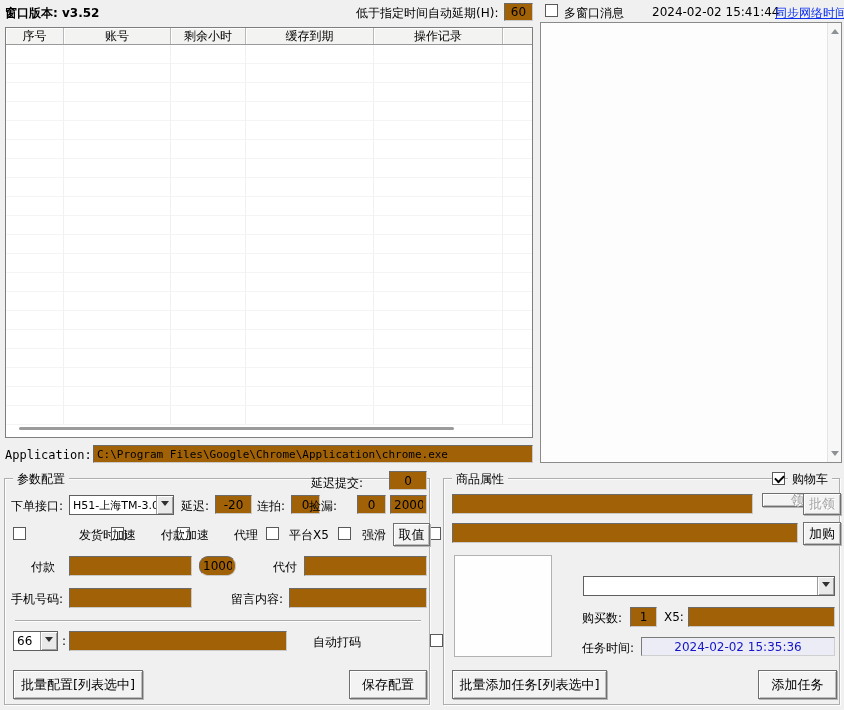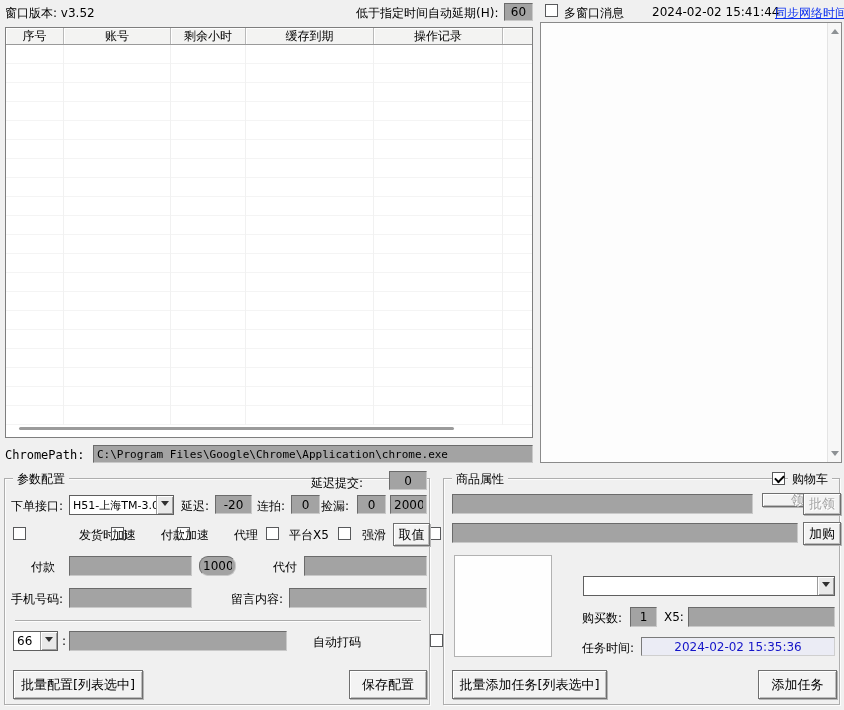--- a/index.html
+++ b/index.html
@@ -1,20 +1,20 @@
 <!DOCTYPE html>
 <html><head>
 <meta charset="utf-8">
 <style>
   * { margin:0; padding:0; box-sizing:border-box; }
   html,body { width:844px; height:710px; overflow:hidden; }
   body { background:#f0f0f0; font-family:"DejaVu Sans",sans-serif; font-size:12px; color:#000; position:relative; }
   .abs { position:absolute; }
   .lbl { white-space:nowrap; font-size:12px; }
-  .tb { background:#a3a3a3; border:1px solid #6b6b6b; border-bottom-color:#c9c9c9; border-right-color:#c9c9c9; font-family:"DejaVu Sans",sans-serif; font-size:12px; padding:1px 3px; outline:none; }
+  .tb { background:#a16207; border:1px solid #6b6b6b; border-bottom-color:#c9c9c9; border-right-color:#c9c9c9; font-family:"DejaVu Sans",sans-serif; font-size:12px; padding:1px 3px; outline:none; }
   .mono { font-family:"DejaVu Sans Mono",monospace; }
   .num { text-align:center; }
   .btn { background:#f3f3f3; border:1px solid #6f6f6f; box-shadow: inset 1px 1px 0 #ffffff, inset -1px -1px 0 #bcbcbc, 1px 1px 0 #b5b5b5; font-size:13px; display:flex; align-items:center; justify-content:center; cursor:pointer; white-space:nowrap; font-family:"DejaVu Sans",sans-serif; }
   .btn.disabled { color:#a3a3a3; text-shadow:1px 1px 0 #fff; cursor:default; }
   .cb { width:13px; height:13px; background:#fff; border:1px solid #58595b; position:relative; display:inline-block; cursor:pointer; }
   .cb.checked::after { content:""; position:absolute; left:2px; top:2px; width:7px; height:4px; border-left:2px solid #000; border-bottom:2px solid #000; transform:rotate(-45deg); }
   .combo { display:flex; background:#fff; border:1px solid #5f5f5f; align-items:stretch; cursor:pointer; }
   .combo .val { flex:1; padding:2px 3px; font-size:12px; white-space:nowrap; overflow:hidden; }
   .combo .arrow { width:17px; background:#e9e9e9; border-left:1px solid #9b9b9b; box-shadow: inset 1px 1px 0 #fff, inset -1px -1px 0 #9f9f9f; display:flex; align-items:center; justify-content:center; }
   .tri-down { width:0; height:0; border:4px solid transparent; border-top:5px solid #303030; margin-top:5px; }
@@ -24,21 +24,21 @@
   .group-title { position:absolute; top:-8px; background:#f0f0f0; padding:0 4px; font-size:12px; white-space:nowrap; }
   .thead { display:flex; height:17px; background:#f3f3f2; border-bottom:1px solid #9a9a9a; }
   .th { display:flex; align-items:center; justify-content:center; font-size:12px; border-right:1px solid #b9b9b9; box-shadow: inset 0 1px 0 #fff, inset 1px 0 0 #fff; height:100%; }
   .link { color:#0b2ff0; text-decoration:underline; font-size:12px; white-space:nowrap; cursor:pointer; }
   .vline { position:absolute; top:0; bottom:12px; width:1px; background:#f1f1f1; }
 </style>
 </head>
 <body>
 
 <div>
-  <span class="abs lbl" style="left:5px; top:5px;">窗口版本: v3.52</span>
+  <span class="abs lbl" style="left:5px; top:5px;font-weight:bold;">窗口版本: v3.52</span>
   <span class="abs lbl" style="left:356px; top:5px;">低于指定时间自动延期(H):</span>
   <input class="abs tb num" style="left: 504px; top: 3px; width: 29px; height: 18px;" value="60">
   <span class="abs cb" style="left:545px; top:4px;"></span>
   <span class="abs lbl" style="left:564px; top:5px;">多窗口消息</span>
   <span class="abs lbl" style="left:652px; top:5px;">2024-02-02 15:41:44</span>
   <span class="abs link" style="left:775px; top:5px;">同步网络时间</span>
 </div>
 
 <div class="abs" style="left:5px; top:27px; width:528px; height:411px; background:#fff; border:1px solid #7e7e7e;">
   <div class="thead">
@@ -63,42 +63,42 @@
   <div class="abs" style="right:0; top:0; width:14px; bottom:0; background:#f7f7f7; border-left:1px solid #e4e4e4;">
     <div class="abs" style="left:0; right:0; top:2px; display:flex; justify-content:center;">
       <span class="tri-up-sm"></span>
     </div>
     <div class="abs" style="left:0; right:0; bottom:2px; display:flex; justify-content:center;">
       <span class="tri-down-sm"></span>
     </div>
   </div>
 </div>
 
-<span class="abs lbl mono" style="left:5px; top:448px;">ChromePath:</span>
+<span class="abs lbl mono" style="left:5px; top:448px;">Application:</span>
 <input class="abs tb mono" style="left: 93px; top: 445px; width: 440px; height: 18px; font-size: 11px;" value="C:\Program Files\Google\Chrome\Application\chrome.exe">
 
 <div class="group" style="left:4px; top:478px; width:426px; height:227px;">
   <span class="group-title" style="left:8px;">参数配置</span>
 
   <span class="abs lbl" style="left:306px; top:-4px;">延迟提交:</span>
   <input class="abs tb num" style="left: 384px; top: -8px; width: 38px; height: 19px;" value="0">
 
   
   <span class="abs lbl" style="left:6px; top:19px;text-align:center;">下单接口:</span>
   <div class="combo abs" style="left:64px; top:16px; width:105px; height:20px;">
     <span class="val" style="font-size:11px;">H51-上海TM-3.0</span>
     <span class="arrow">
         <span class="tri-down" style="margin-top:0;"></span>
       </span>
   </div>
   <span class="abs lbl" style="left:176px; top:19px;">延迟:</span>
   <input class="abs tb num" style="left: 210px; top: 16px; width: 37px; height: 19px;" value="-20">
   <span class="abs lbl" style="left:252px; top:19px;">连拍:</span>
   <input class="abs tb num" style="left: 286px; top: 16px; width: 29px; height: 19px;" value="0">
-  <span class="abs lbl" style="left:316px; top:19px;">捡漏:</span>
+  <span class="abs lbl" style="left:304px; top:19px;">捡漏:</span>
   <input class="abs tb num" style="left: 352px; top: 16px; width: 29px; height: 19px;" value="0">
   <input class="abs tb num" style="left: 385px; top: 16px; width: 37px; height: 19px;" value="2000">
 
   
   <span class="abs cb" style="left:8px; top:48px;"></span>
   <span class="abs lbl" style="left:26px; top:48px;margin-left:48px;">发货时间</span>
   <span class="abs cb" style="left:89px; top:48px;"></span>
   <span class="abs lbl" style="left:107px; top:48px;">加速</span>
   <span class="abs cb" style="left:138px; top:48px;"></span>
   <span class="abs lbl" style="left:156px; top:48px;">付款加速</span>

